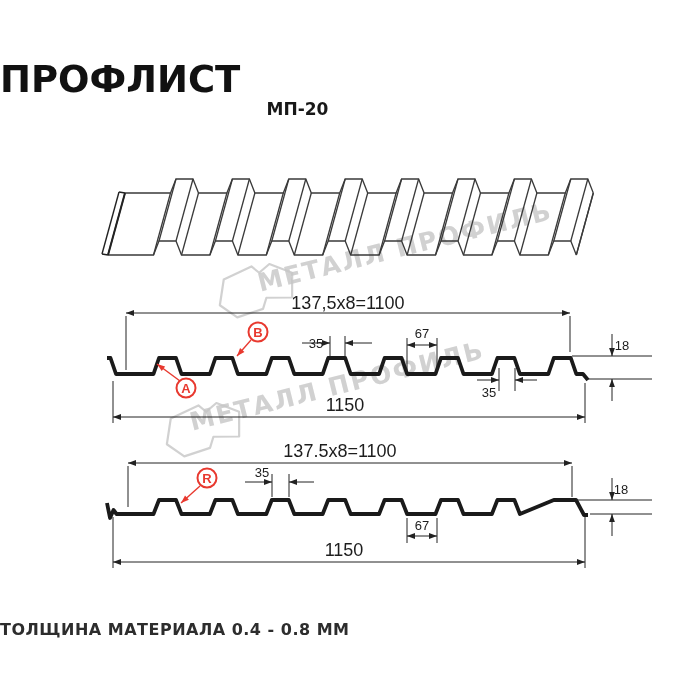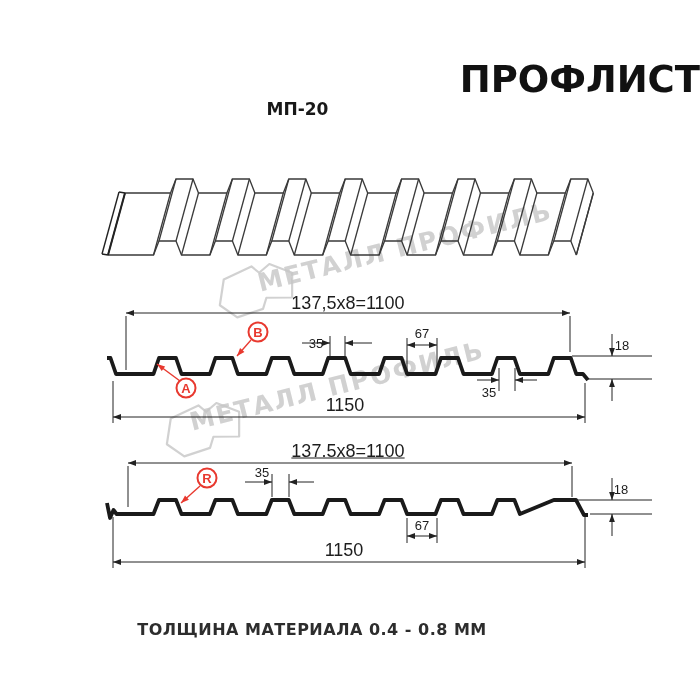--- a/index.html
+++ b/index.html
@@ -4,26 +4,26 @@
 <style>
   :root{
     --red:#e8392f;
     --line:#1a1a1a;
     --dim:#2a2a2a;
     --wm:#c6c6c6;
   }
   html,body{margin:0;padding:0;background:#fff;}
   #page{position:relative;width:700px;height:700px;background:#ffffff;overflow:hidden;
         font-family:"Liberation Sans",sans-serif;}
-  .title{position:absolute;left:0;top:58px;width:700px;text-align:right;
+  .title{position:absolute;left:0;top:58px;width:700px;text-align:left;
          font-family:"DejaVu Sans",sans-serif;font-weight:bold;font-size:37px;
          letter-spacing:0px;color:#111;}
   .subtitle{position:absolute;left:0;top:99px;width:595px;text-align:center;
          font-family:"DejaVu Sans",sans-serif;font-weight:bold;font-size:17px;color:#181818;}
-  .footer{position:absolute;left:0;top:620px;width:624px;text-align:center;
+  .footer{position:absolute;left:0;top:620px;width:624px;
          font-family:"DejaVu Sans",sans-serif;font-weight:bold;font-size:16px;
          letter-spacing:.5px;color:#2d2d2d;}
   .dim{position:absolute;transform:translate(-50%,-50%);font-size:13px;color:#1d1d1d;
        white-space:nowrap;font-family:"Liberation Sans",sans-serif;}
   .dim.big{font-size:18px;}
   .callout{position:absolute;width:21px;height:21px;border:2px solid var(--red);
        border-radius:50%;color:var(--red);font-size:13px;font-weight:bold;
        display:flex;align-items:center;justify-content:center;
        transform:translate(-50%,-50%);background:transparent;box-sizing:border-box;}
   .wm-text{position:absolute;font-family:"DejaVu Sans",sans-serif;font-weight:bold;
@@ -155,21 +155,21 @@
       <polygon points="181,503 185.0282254157383,495.5044413150186 188.8956356006633,499.8268409334642" fill="#e8392f"></polygon>
     </svg>
 
   <div class="dim big" style="left:348px;top:303px;">137,5x8=1100</div>
   <div class="dim" style="left:316px;top:343px;">35</div>
   <div class="dim" style="left:422px;top:333px;">67</div>
   <div class="dim" style="left:622px;top:345px;">18</div>
   <div class="dim" style="left:489px;top:392px;">35</div>
   <div class="dim big" style="left:345px;top:405px;">1150</div>
 
-  <div class="dim big" style="left:348px;top:451px;text-decoration:underline;">137.5x8=1100</div>
+  <div class="dim big" style="left:340px;top:451px;">137.5x8=1100</div>
   <div class="dim" style="left:262px;top:472px;">35</div>
   <div class="dim" style="left:422px;top:525px;">67</div>
   <div class="dim" style="left:621px;top:489px;">18</div>
   <div class="dim big" style="left:344px;top:550px;">1150</div>
 
   <div class="callout" style="left:186px;top:388px;">A</div>
   <div class="callout" style="left:258px;top:332px;">B</div>
   <div class="callout" style="left:207px;top:478px;">R</div>
 
   <div class="footer">ТОЛЩИНА МАТЕРИАЛА 0.4 - 0.8 ММ</div>

